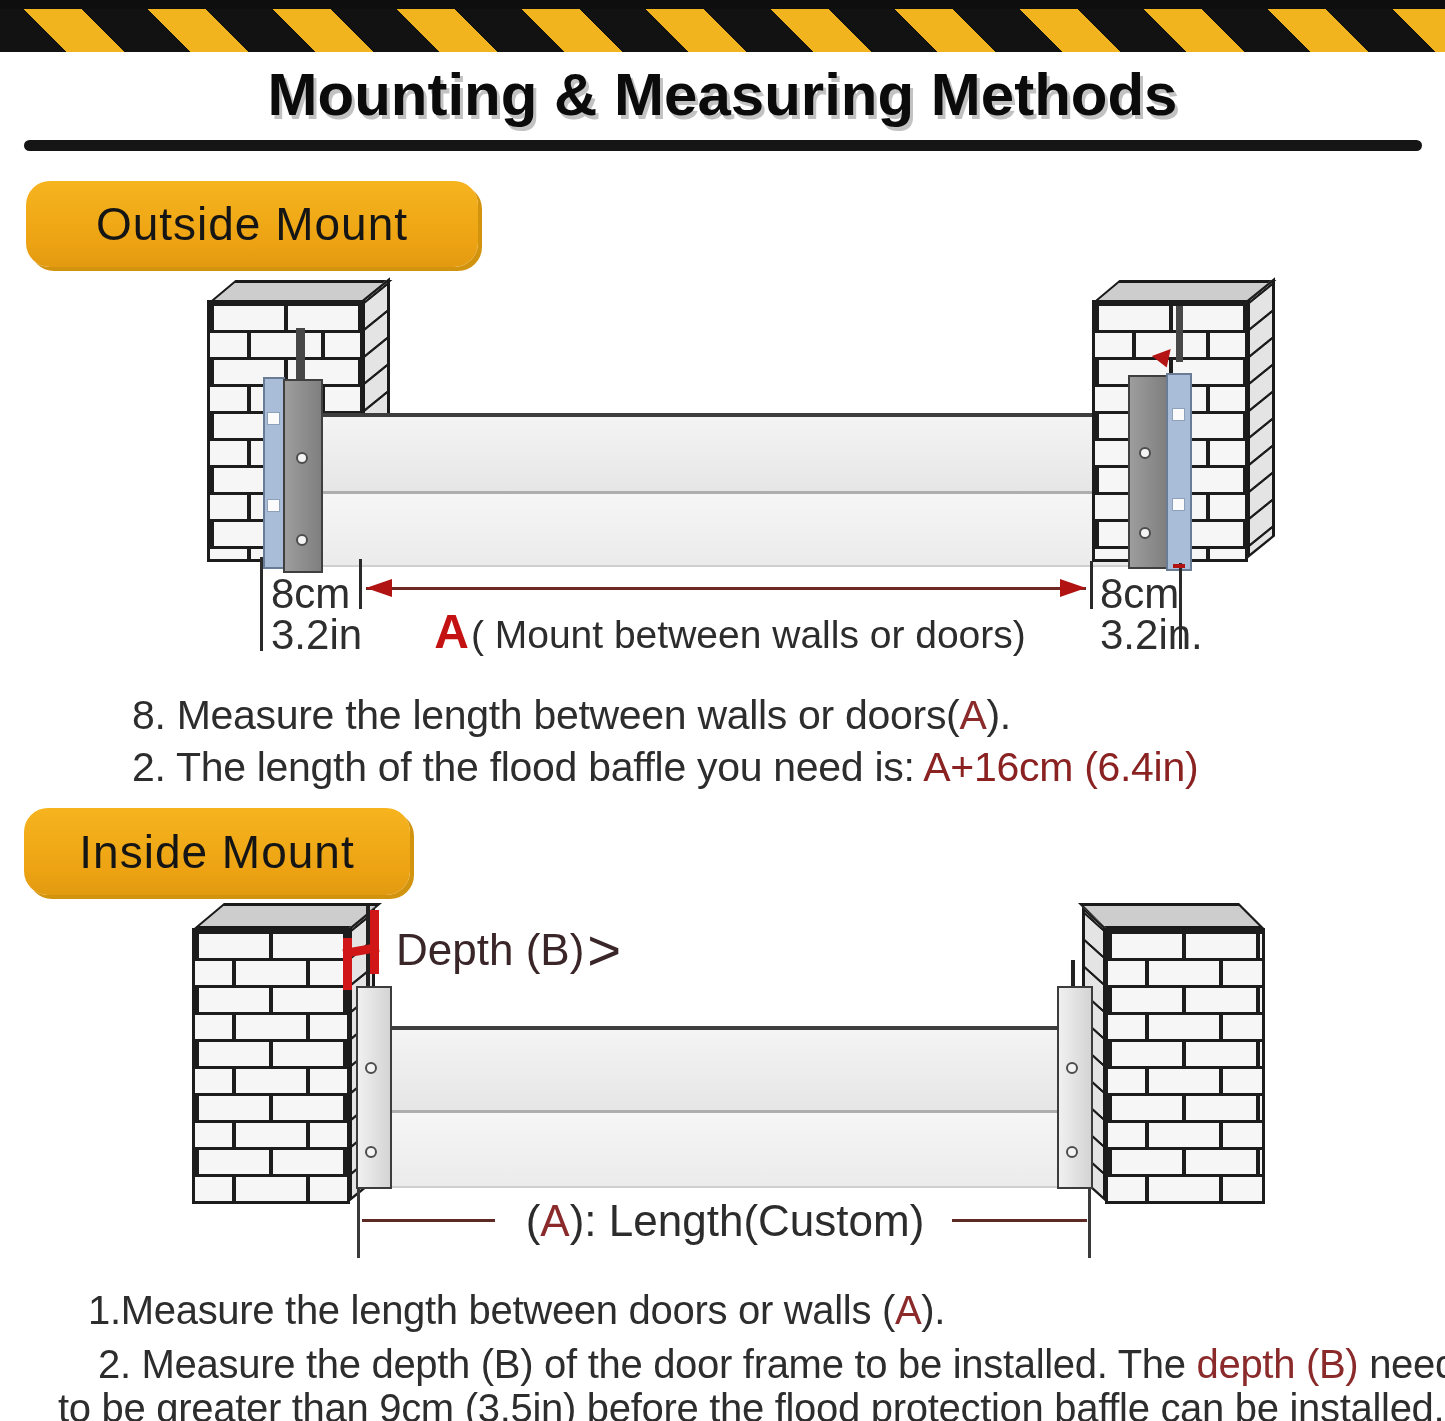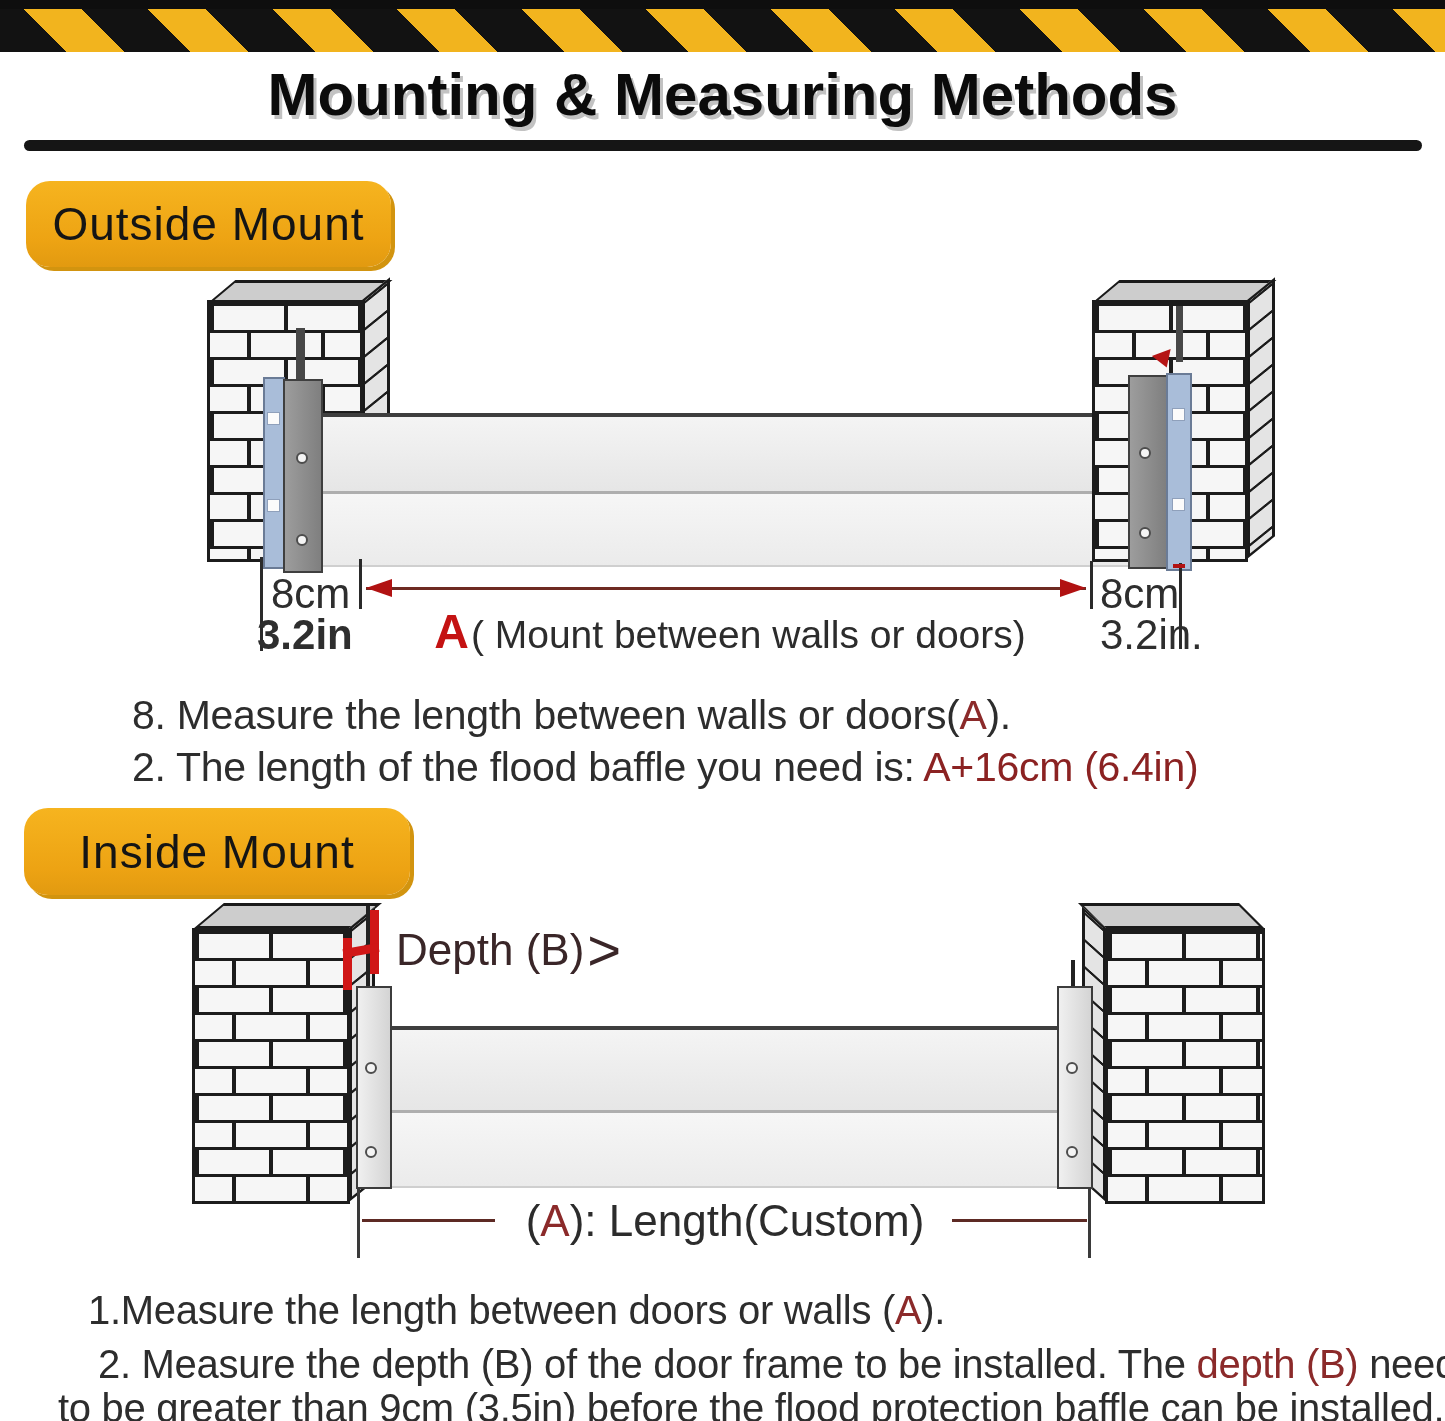--- a/index.html
+++ b/index.html
@@ -13,21 +13,21 @@
         border-top:9px solid #0e0e0e;}
   .title{top:50px;left:0;width:1445px;height:90px;line-height:90px;text-align:center;
          font-size:60px;font-weight:bold;color:#0b0b0b;text-shadow:3px 4px 0 #c2c2c2;}
   .title-bar{top:140px;left:24px;width:1398px;height:11px;background:#151515;border-radius:6px;}
 
   
   .badge{background:linear-gradient(180deg,#f6b41f 0%,#eda313 70%,#e29a10 100%);
          border-radius:24px;box-shadow:4px 4px 0 #d2940f;
          display:flex;align-items:center;justify-content:center;
          font-size:46px;color:#151515;letter-spacing:1px;}
-  .badge-outside{left:26px;top:181px;width:365px;height:86px;}
+  .badge-outside{left:26px;top:181px;width:452px;height:86px;}
   .badge-inside{left:24px;top:808px;width:386px;height:87px;}
 
   
   .bricks{background-color:#f6f6f6;
     background-image:
       linear-gradient(to bottom,#1c1c1c 3px,rgba(0,0,0,0) 3px),
       conic-gradient(from 90deg at 41px 27px,#f6f6f6 90deg,rgba(0,0,0,0) 0),
       conic-gradient(from 90deg at 37px 27px,#1c1c1c 90deg,rgba(0,0,0,0) 0),
       conic-gradient(from 270deg at 4px 27px,#1c1c1c 90deg,rgba(0,0,0,0) 0);
     background-size:74px 27px,74px 54px,74px 54px,74px 54px;
@@ -118,21 +118,21 @@
   <div class="abs" style="left:1154px;top:352px;width:0;height:0;border-left:10px solid transparent;border-right:10px solid transparent;border-top:16px solid #b51414;transform:rotate(-20deg);"></div>
   <div class="abs bracket" style="left:1128px;top:375px;width:40px;height:194px;"></div>
   <div class="abs seal" style="left:1166px;top:373px;width:26px;height:198px;"></div>
   <div class="abs screw" style="left:1172px;top:408px;"></div>
   <div class="abs screw" style="left:1172px;top:498px;"></div>
   <div class="abs hole" style="left:1139px;top:447px;"></div>
   <div class="abs hole" style="left:1139px;top:527px;"></div>
 
   <div class="abs dimline" style="left:260px;top:557px;width:3px;height:94px;"></div>
   <div class="abs dim-text" style="left:271px;top:573px;">8cm</div>
-  <div class="abs dim-text" style="left:257px;top:614px;font-weight:bold;">3.2in</div>
+  <div class="abs dim-text" style="left:271px;top:614px;">3.2in</div>
   <div class="abs dimline" style="left:359px;top:559px;width:3px;height:50px;"></div>
 
   <div class="abs arrow-line" style="left:366px;top:587px;width:720px;height:3px;"></div>
   <div class="abs ah ah-l" style="left:366px;top:579px;"></div>
   <div class="abs ah ah-r" style="left:1060px;top:579px;"></div>
 
   <div class="abs span-label" style="left:390px;top:604px;width:680px;">
     <span class="red-a">A</span>
     <span class="rest">( Mount between walls or doors)</span>
   </div>

